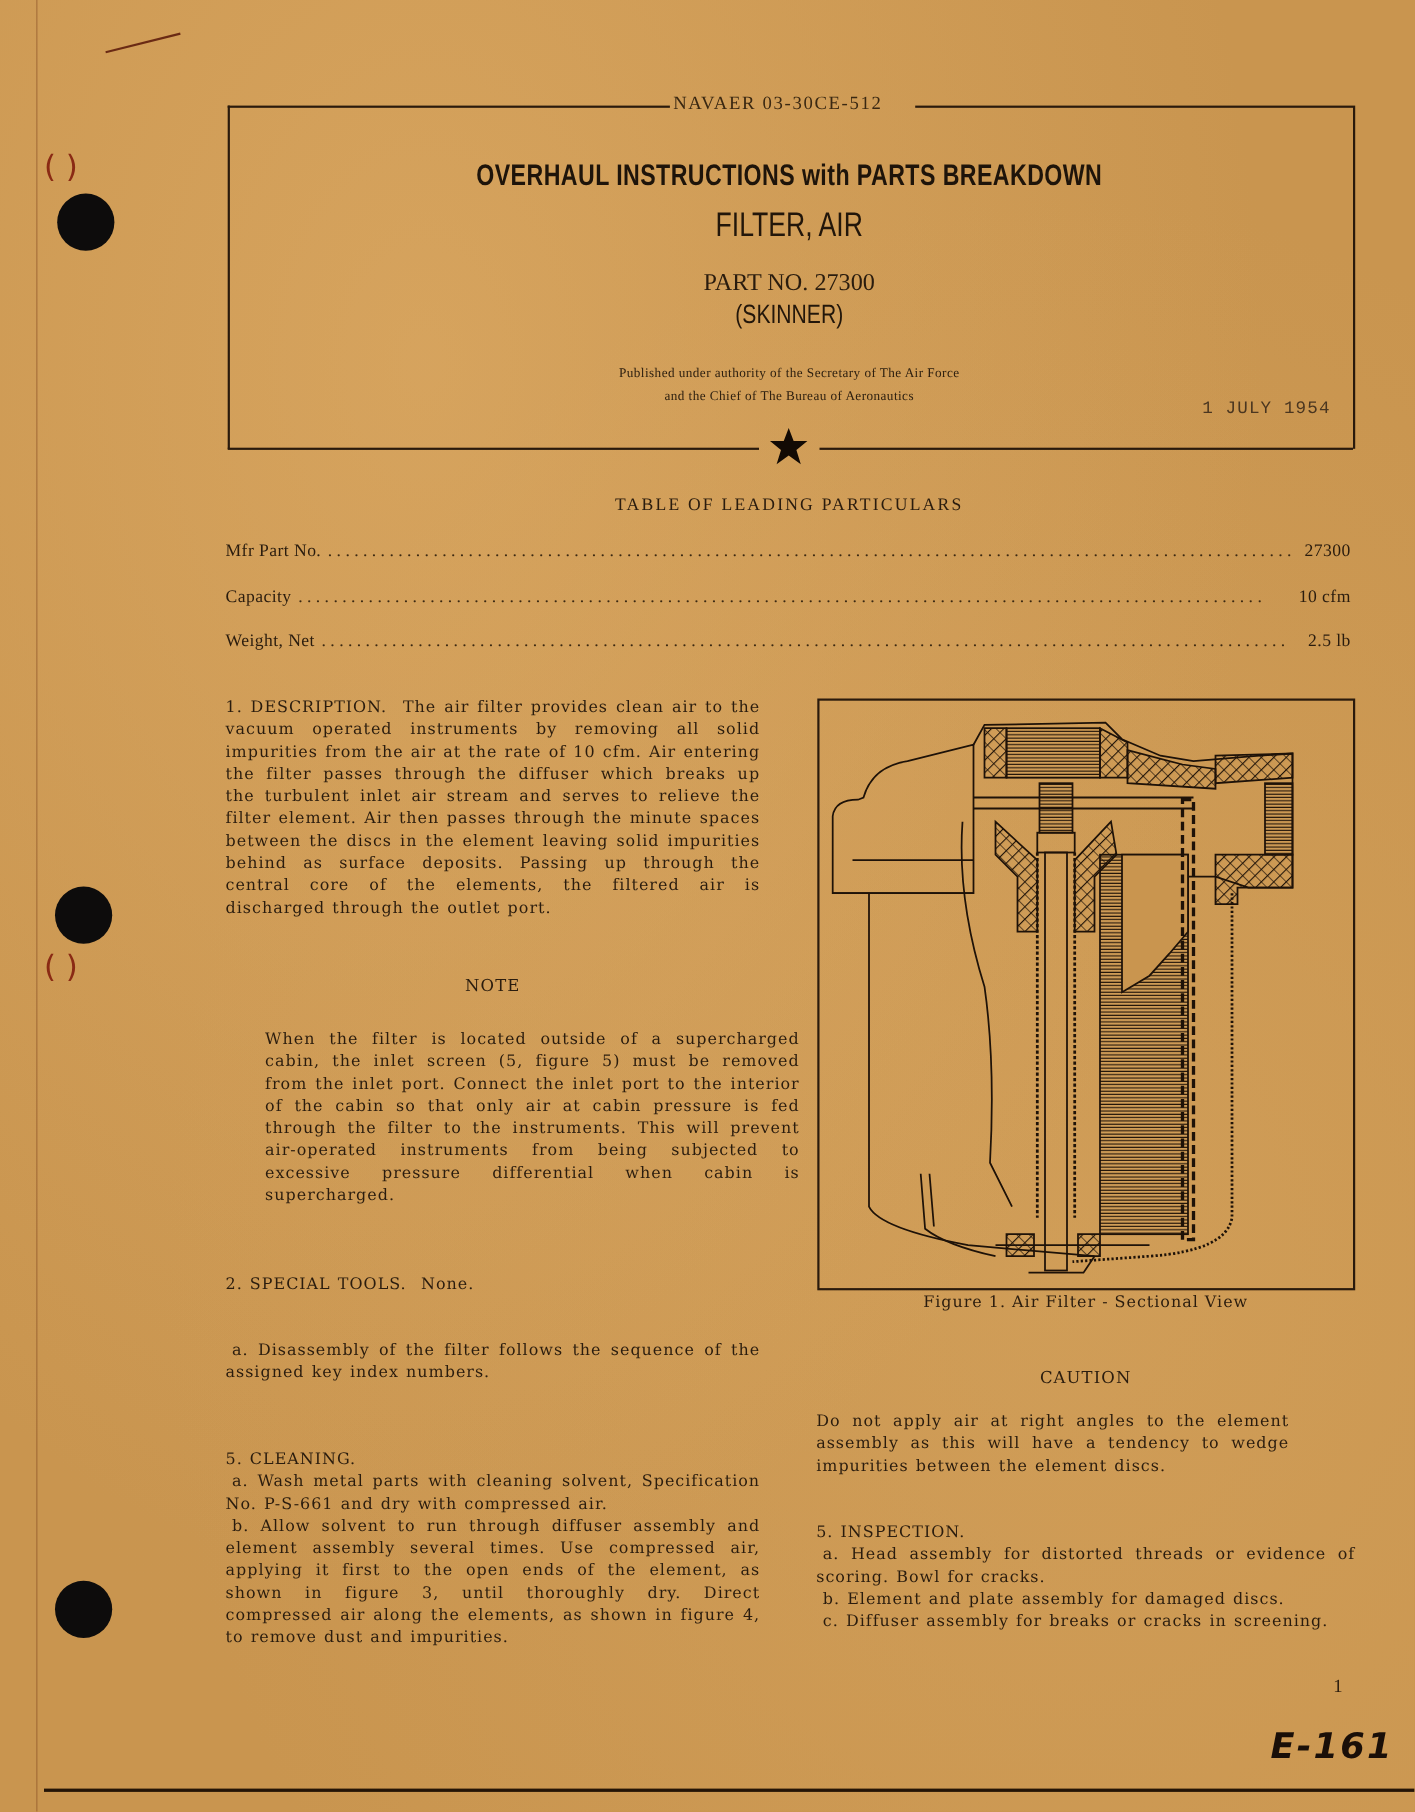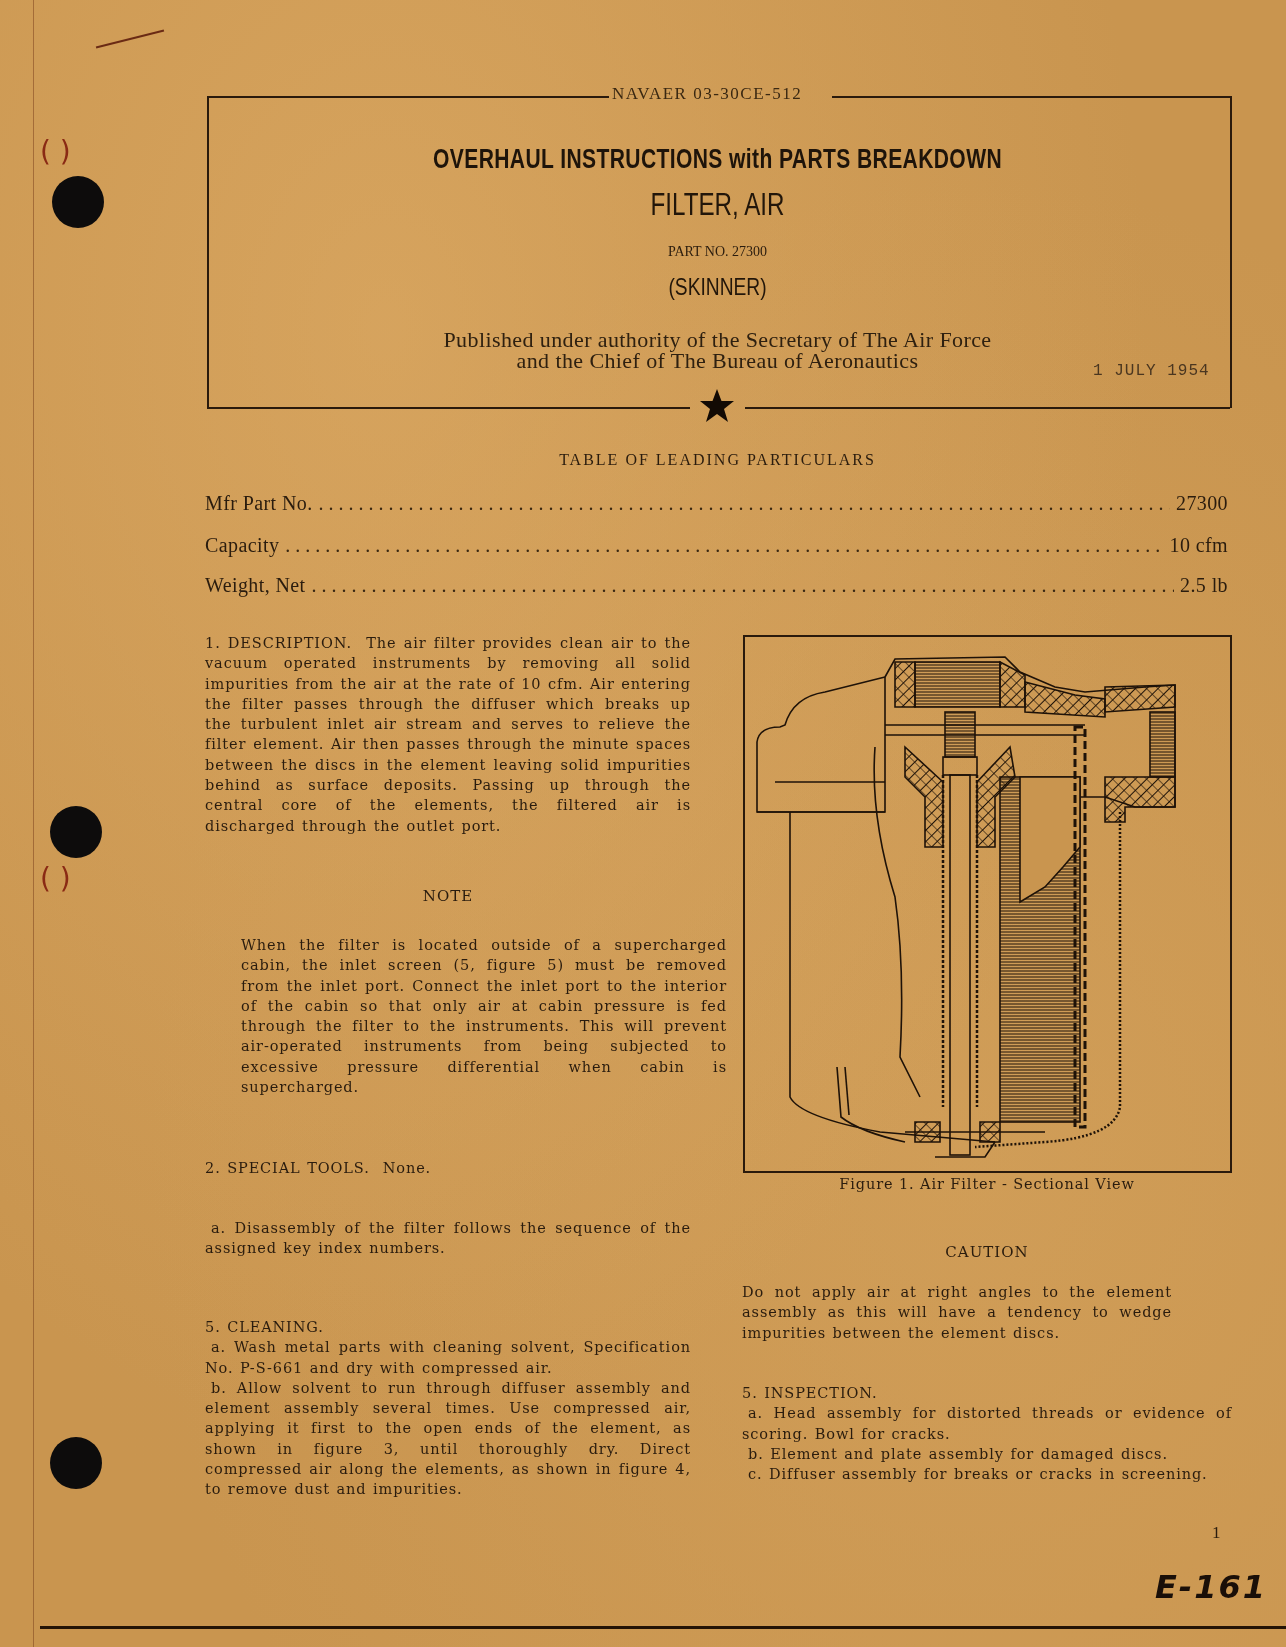--- a/index.html
+++ b/index.html
@@ -29,33 +29,33 @@
                 font-family: "Liberation Serif", serif; font-size: 17px; letter-spacing: 1.5px; color:#3a2812; }
   .star { position: absolute; left: 699px; top: 388px; width: 36px; height: 36px; }
 
   .title-main { position: absolute; left: 207px; width: 1021px; top: 144px; text-align: center;
                 font-family: "Liberation Sans", sans-serif; font-weight: bold; font-size: 27px;
                 transform: scaleX(0.78); transform-origin: center; letter-spacing: 0.5px; color:#1e140a; }
   .title-sub { position: absolute; left: 207px; width: 1021px; top: 187px; text-align: center;
                font-family: "Liberation Sans", sans-serif; font-size: 31px; transform: scaleX(0.78);
                color:#22160a; }
   .part-no { position: absolute; left: 207px; width: 1021px; top: 244px; text-align: center;
-             font-family: "Liberation Serif", serif; font-size: 14px; color:#2a1c0e; }
+             font-family: "Liberation Serif", serif; font-size: 22px; color:#2a1c0e; }
   .maker { position: absolute; left: 207px; width: 1021px; top: 273px; text-align: center;
            font-family: "Liberation Sans", sans-serif; font-size: 24px; transform: scaleX(0.8); color:#22160a; }
   .published { position: absolute; left: 207px; width: 1021px; top: 329px; text-align: center;
-               font-family: "Liberation Serif", serif; font-size: 22px; line-height: 21px; color:#2e2010; letter-spacing: 0.4px; }
+               font-family: "Liberation Serif", serif; font-size: 12px; line-height: 21px; color:#2e2010; letter-spacing: 0.4px; }
   .date { position: absolute; left: 1093px; top: 362px; font-family: "Liberation Mono", monospace;
           font-size: 16px; color:#4a3620; letter-spacing: 1px; }
 
   
   .tlp-title { position: absolute; left: 207px; width: 1021px; top: 451px; text-align: center;
                font-family: "Liberation Serif", serif; font-size: 16px; letter-spacing: 2px; color:#2a1c0e; }
   .tlp-row { position: absolute; left: 205px; width: 1023px; display: flex; align-items: flex-end;
-             font-family: "Liberation Serif", serif; font-size: 20px; color:#2a1c0e; letter-spacing: 0.4px; }
+             font-family: "Liberation Serif", serif; font-size: 16px; color:#2a1c0e; letter-spacing: 0.4px; }
   .tlp-row .dots { flex: 1; overflow: hidden; white-space: nowrap; margin: 0 6px; letter-spacing: 4px; color:#3a2812; }
   .tlp-row .dots::after { content: ". . . . . . . . . . . . . . . . . . . . . . . . . . . . . . . . . . . . . . . . . . . . . . . . . . . . . . . . . . . . . . . . . . . . . . . . . . . . . . . . . . . . . . . . . . . . . . . . . . . . . . . . . . . . . ."; letter-spacing: 0; }
 
   
   .col { position: absolute; font-family: "DejaVu Serif", serif; font-size: 14.5px; line-height: 20.3px;
          color:#2a1c0e; text-align: justify; letter-spacing: 0.9px; word-spacing: 1px; }
   .col p { margin: 0; }
   .left-col { left: 205px; width: 486px; }
   .right-col { left: 742px; width: 490px; }
   .heading-center { text-align: center; font-size: 15px; letter-spacing: 1px; }

